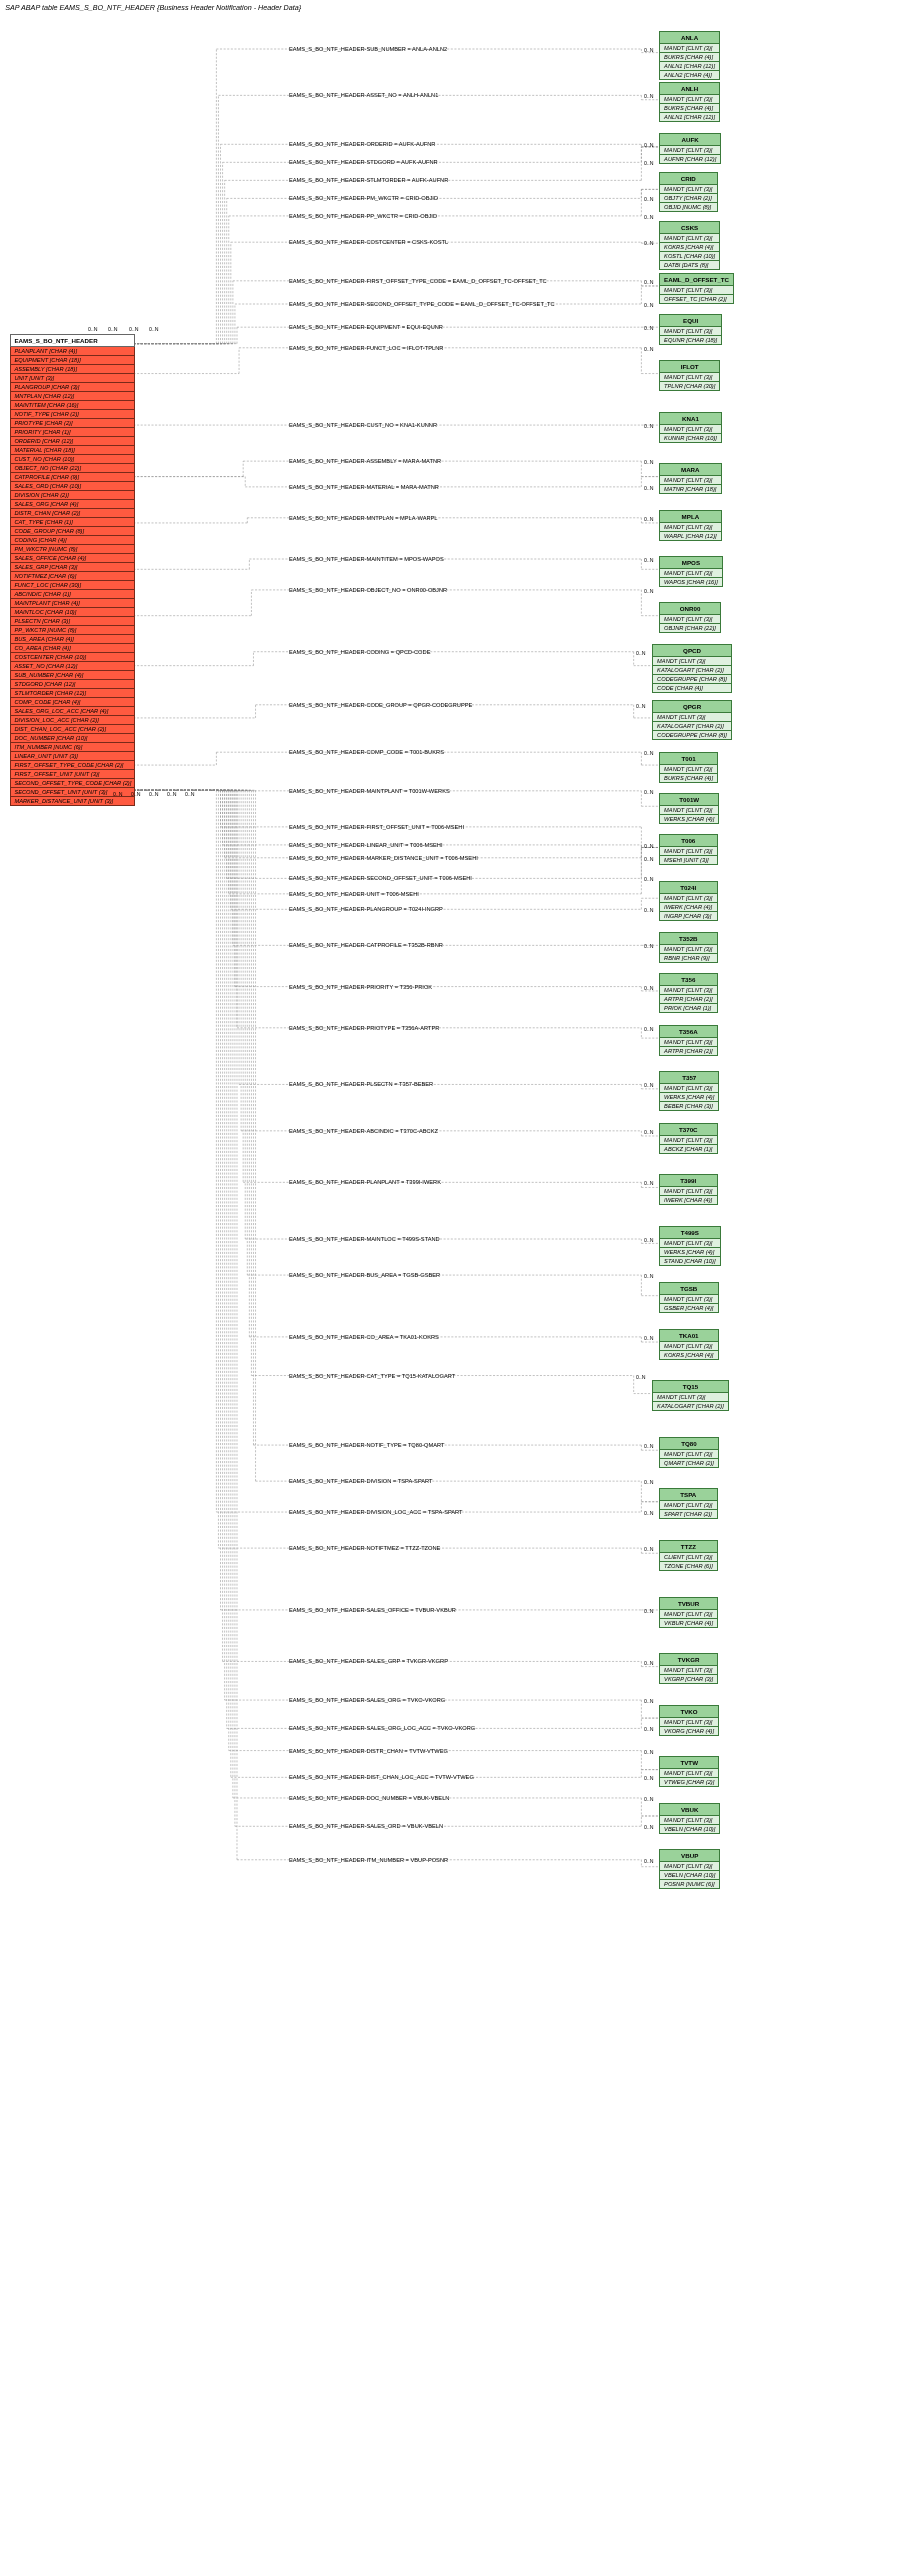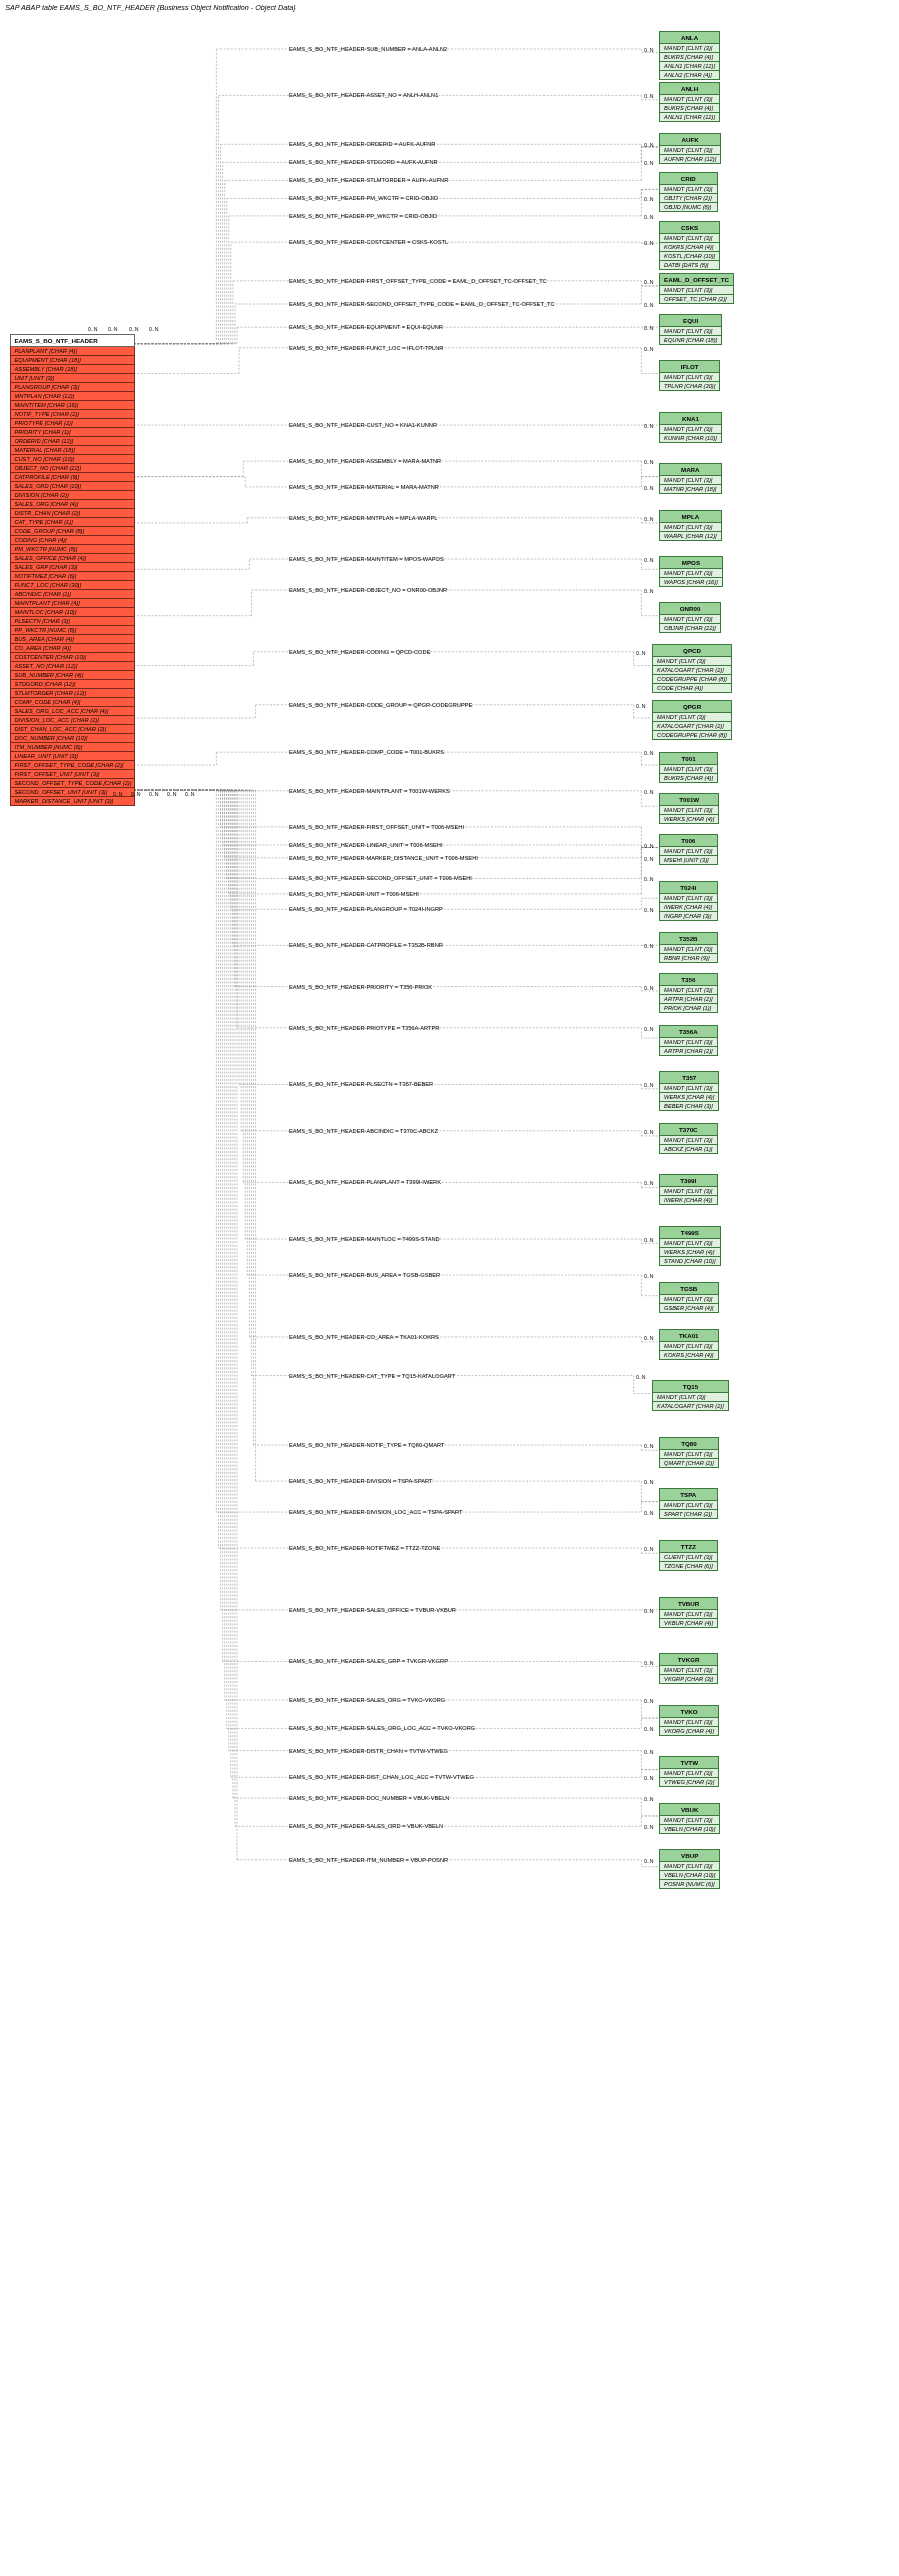--- a/index.html
+++ b/index.html
@@ -76,21 +76,21 @@
   }
   .card-label {
     position: absolute;
     font-size: 5.2px;
     white-space: nowrap;
   }
 </style>
 </head>
 <body>
 
-<div class="page-title">SAP ABAP table EAMS_S_BO_NTF_HEADER {Business Object Notification - Object Data}</div>
+<div class="page-title">SAP ABAP table EAMS_S_BO_NTF_HEADER {Business Header Notification - Header Data}</div>
 
 <div class="container">
 
   <svg class="lines" width="899" height="2974" viewBox="0 0 1745 5773">
       <line x1="252" y1="638" x2="420" y2="638" stroke="#888" stroke-width="1" stroke-dasharray="4 3"></line>
       <line x1="420" y1="638" x2="420" y2="66" stroke="#888" stroke-width="1" stroke-dasharray="4 3"></line>
       <line x1="420" y1="66" x2="1245" y2="66" stroke="#888" stroke-width="1" stroke-dasharray="4 3"></line>
       <line x1="1245" y1="66" x2="1245" y2="73" stroke="#888" stroke-width="1" stroke-dasharray="4 3"></line>
       <line x1="1245" y1="73" x2="1280" y2="73" stroke="#888" stroke-width="1" stroke-dasharray="4 3"></line>
       <line x1="252" y1="638" x2="424" y2="638" stroke="#888" stroke-width="1" stroke-dasharray="4 3"></line>

